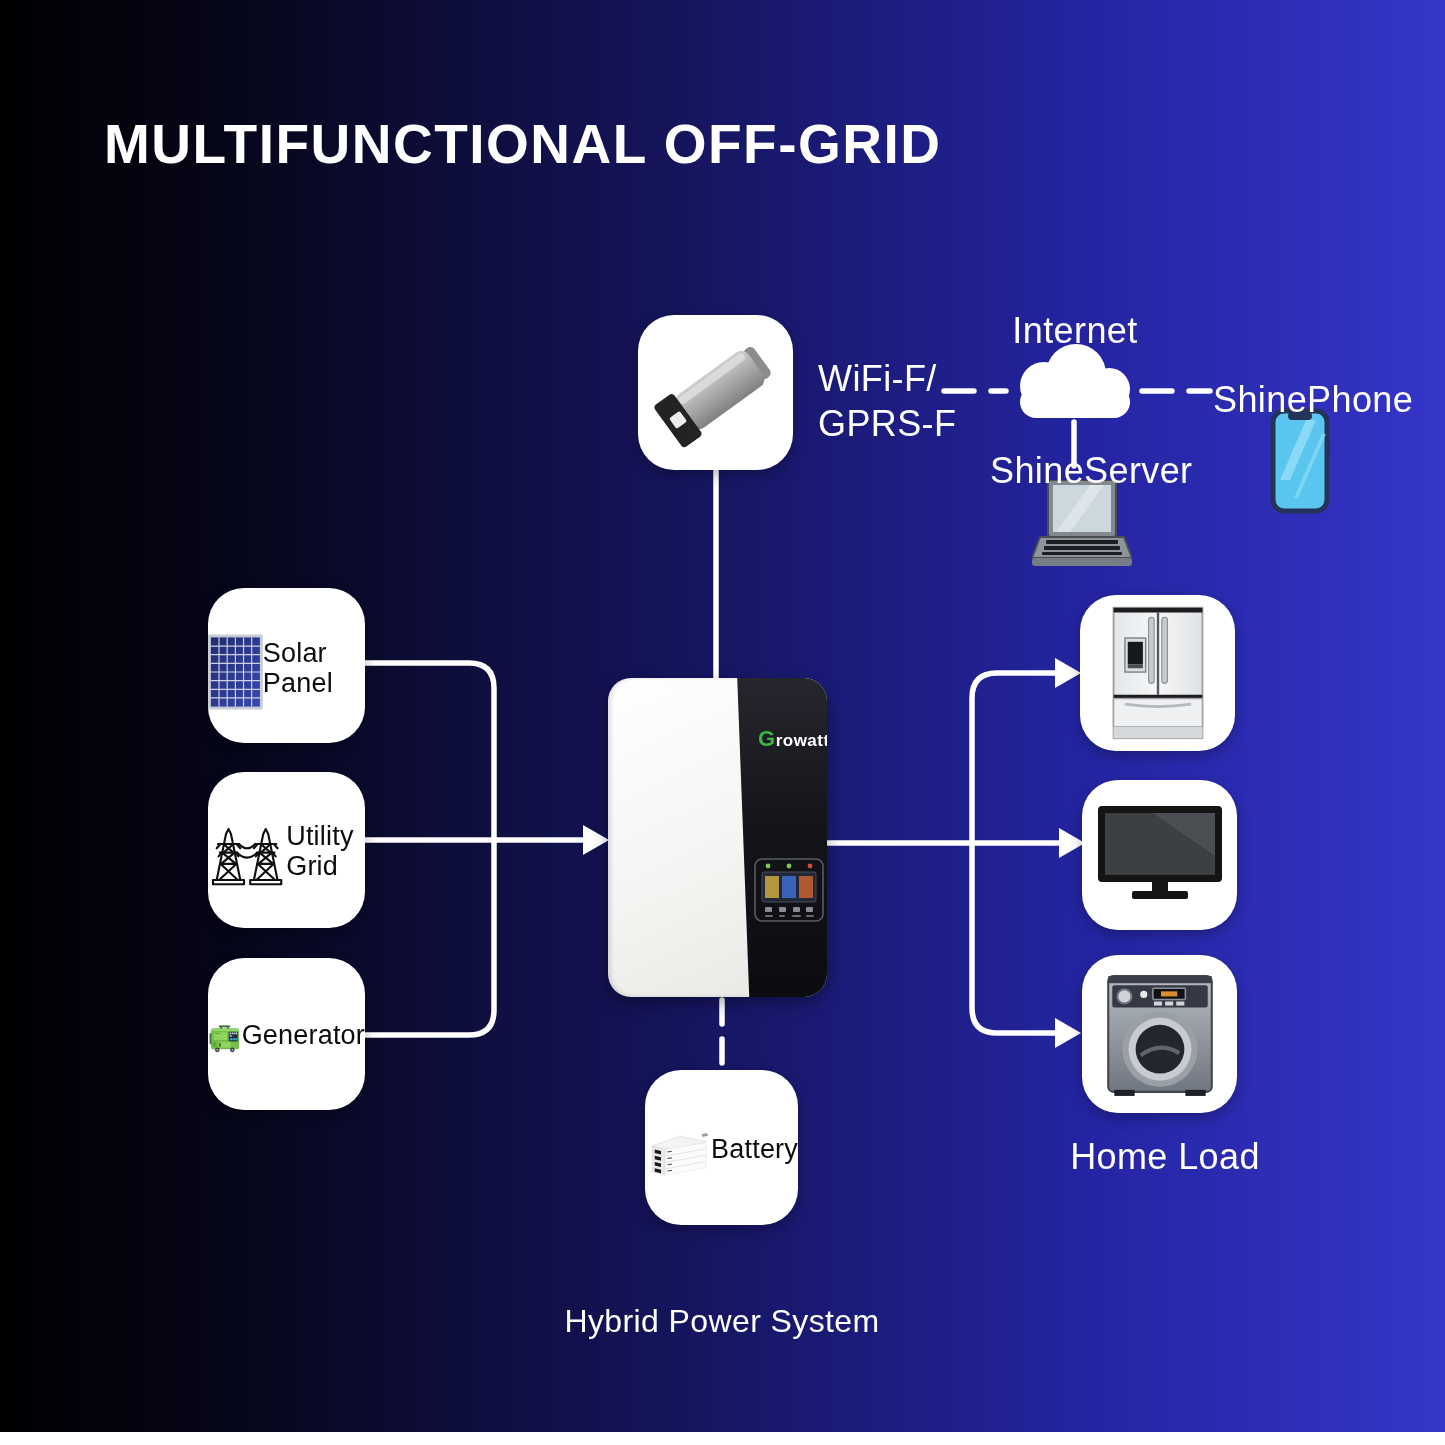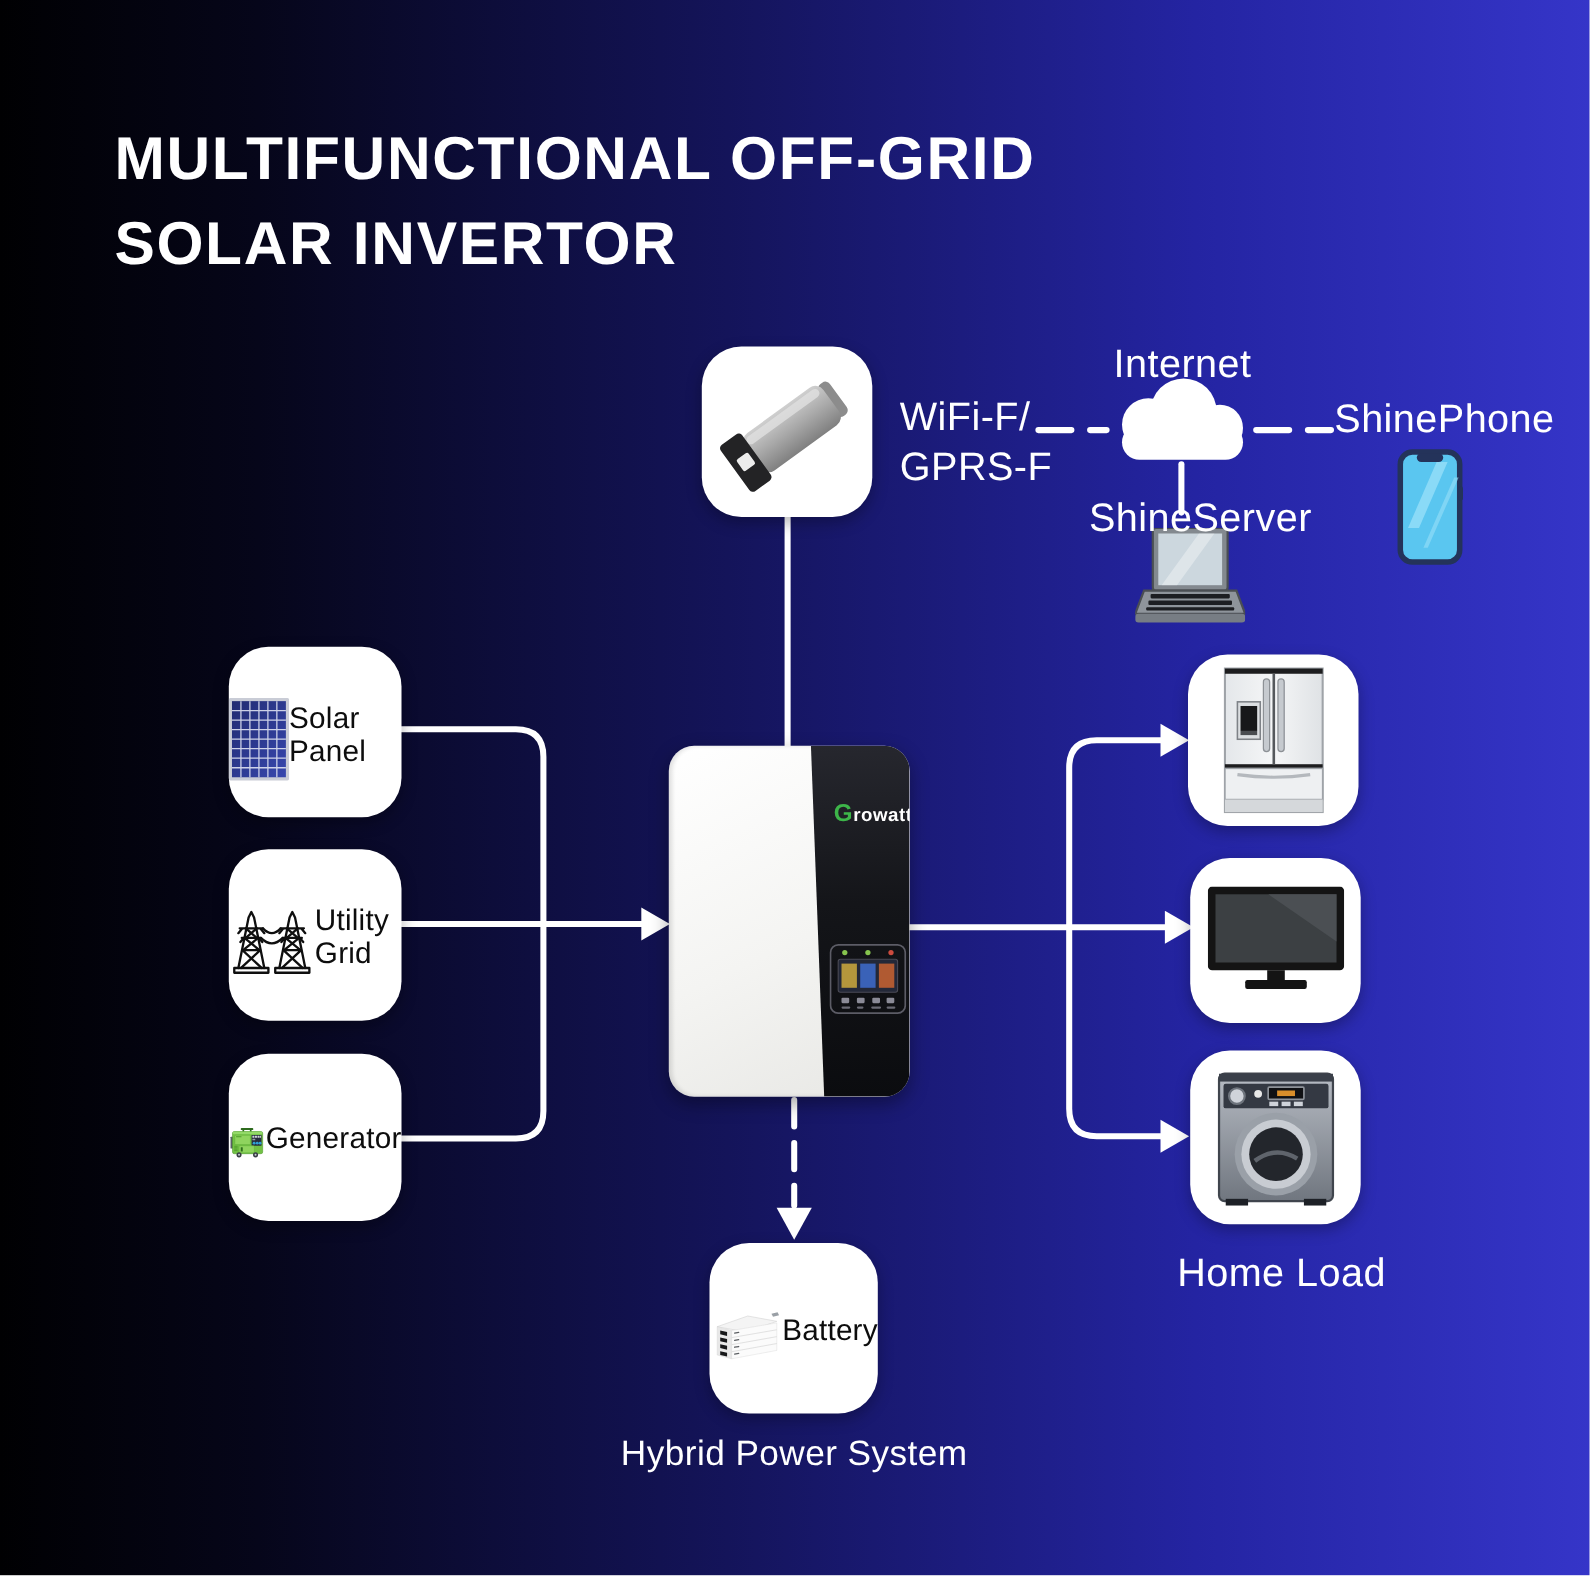--- a/index.html
+++ b/index.html
@@ -50,21 +50,20 @@
       <polygon points="583,825 609,840 583,855"></polygon>
       <polygon points="1055,658 1081,673 1055,688"></polygon>
       <polygon points="1059,828 1085,843 1059,858"></polygon>
       <polygon points="1055,1018 1081,1033 1055,1048"></polygon>
       <polygon points="706,1098 738,1098 722,1127"></polygon>
     </g>
   </svg>
 
   <div class="title">
     <div>MULTIFUNCTIONAL OFF-GRID</div>
-    <div>SOLAR INVERTOR</div>
   </div>
 
   <div class="card" style="left:638px;top:315px;width:155px;height:155px;">
     <svg width="150" height="150" viewBox="0 0 150 150">
       <defs>
         <linearGradient id="stickBody" x1="0" y1="0" x2="0" y2="1">
           <stop offset="0" stop-color="#cfcfcf"></stop>
             <stop offset="0.5" stop-color="#a9a9a9"></stop>
             <stop offset="1" stop-color="#808080"></stop>
         </linearGradient>
@@ -102,21 +101,21 @@
     <polygon points="8,57 92,57 100,78 0,78" fill="#8e949b" stroke="#4a4e53" stroke-width="2"></polygon>
     <g fill="#1c1e22">
       <rect x="14" y="60" width="72" height="4" rx="1"></rect>
       <rect x="12" y="66" width="76" height="4" rx="1"></rect>
       <rect x="10" y="72" width="80" height="3" rx="1"></rect>
       <rect x="38" y="79" width="24" height="6" rx="2" fill="#3c4046"></rect>
     </g>
     <rect x="0" y="78" width="100" height="8" rx="3" fill="#777d84"></rect>
   </svg>
 
-  <div class="dlabel" style="left:1213px;top:360px;text-align:right;">ShinePhone</div>
+  <div class="dlabel" style="left:1213px;top:379px;text-align:right;">ShinePhone</div>
   <svg style="position:absolute;left:1270px;top:408px;z-index:2;" width="60" height="106" viewBox="0 0 60 106">
     <rect x="3" y="3" width="54" height="100" rx="11" fill="#5ac6f0" stroke="#24335a" stroke-width="5"></rect>
     <polygon points="10,72 36,12 46,12 20,72" fill="#8fdcf7" opacity="0.9"></polygon>
     <polygon points="24,90 52,26 56,26 28,90" fill="#8fdcf7" opacity="0.7"></polygon>
     <rect x="18" y="4" width="24" height="8" rx="4" fill="#24335a"></rect>
     <rect x="56" y="34" width="4" height="13" rx="2" fill="#24335a"></rect>
   </svg>
 
   <div class="card" style="left:208px;top:588px;width:157px;height:155px;justify-content:flex-start;">
     <svg style="margin-top:12px;" width="76" height="104" viewBox="0 0 76 104">
@@ -283,21 +282,21 @@
       <circle cx="55" cy="80" r="31" fill="#c8ccd2"></circle>
       <circle cx="55" cy="80" r="24" fill="#23262c"></circle>
       <path d="M36,86 Q55,72 74,84" fill="none" stroke="#5f646c" stroke-width="4"></path>
       <rect x="10" y="120" width="20" height="6" fill="#1d2026"></rect>
       <rect x="80" y="120" width="20" height="6" fill="#1d2026"></rect>
     </svg>
   </div>
 
   <div class="dlabel center" style="left:1060px;top:1136px;width:210px;">Home Load</div>
 
-  <div class="card" style="left:645px;top:1130px;width:153px;height:155px;justify-content:flex-start;">
+  <div class="card" style="left:645px;top:1070px;width:153px;height:155px;justify-content:flex-start;">
     <svg style="margin-top:8px;" width="140" height="108" viewBox="0 0 190 146">
       <polygon points="162,22 178,18 182,26 166,30" fill="#9aa0a6"></polygon>
       <polygon points="38,56 118,28 194,42 114,70" fill="#f4f4f4" stroke="#d2d2d2" stroke-width="1.5" transform="translate(-18,0)"></polygon>
       <polygon points="20,56 96,70 96,142 20,128" fill="#fcfcfc" stroke="#d8d8d8" stroke-width="1" transform="translate(0,-1) scale(0.5) translate(20,56)" visibility="hidden"></polygon>
 
       <polygon points="20,56 96,70 96,142 20,128" fill="#e3e3e3" transform="scale(0.42) translate(28,78)" visibility="hidden"></polygon>
       <polygon points="20,56 58,66 58,140 20,130" fill="#e8e8e8" stroke="#cfcfcf" stroke-width="1"></polygon>
       <g fill="#17181a">
         <polygon points="28,66 46,70 46,80 28,76"></polygon>
         <polygon points="28,84 46,88 46,98 28,94"></polygon>

